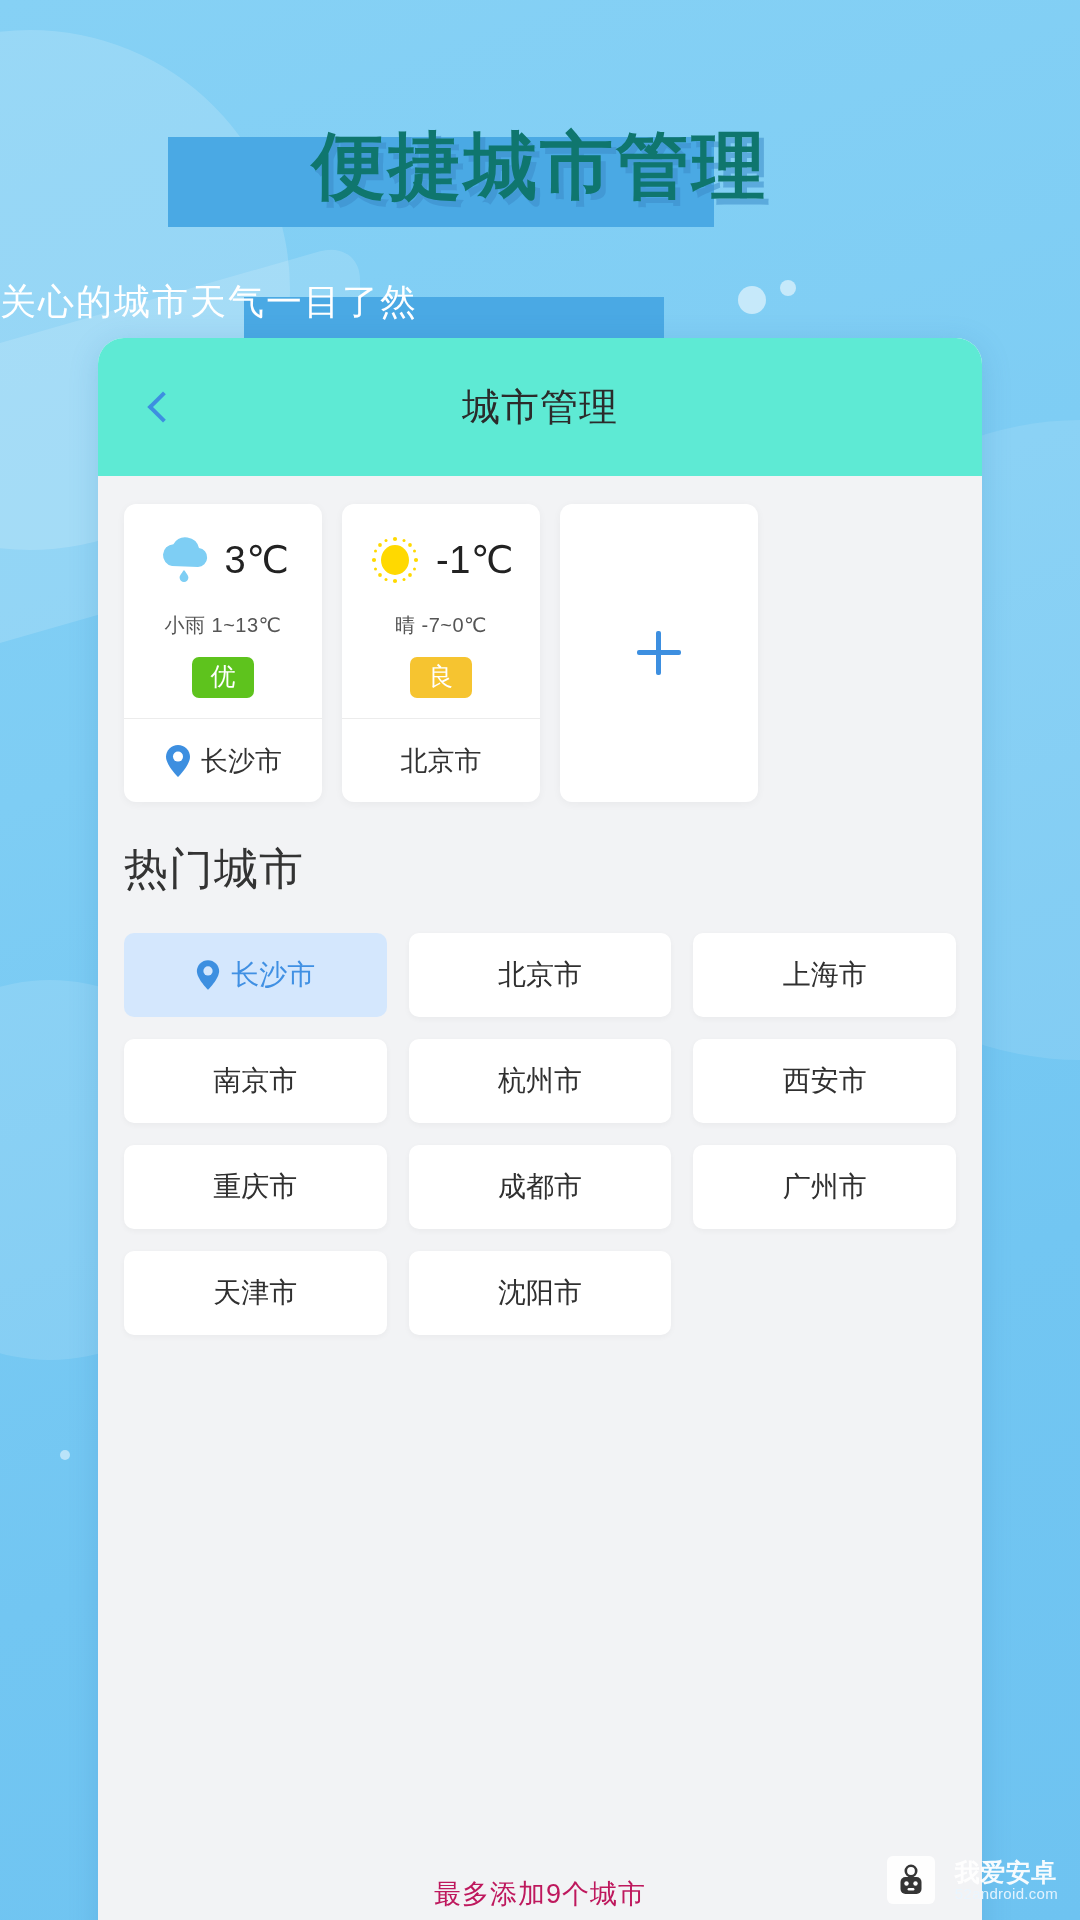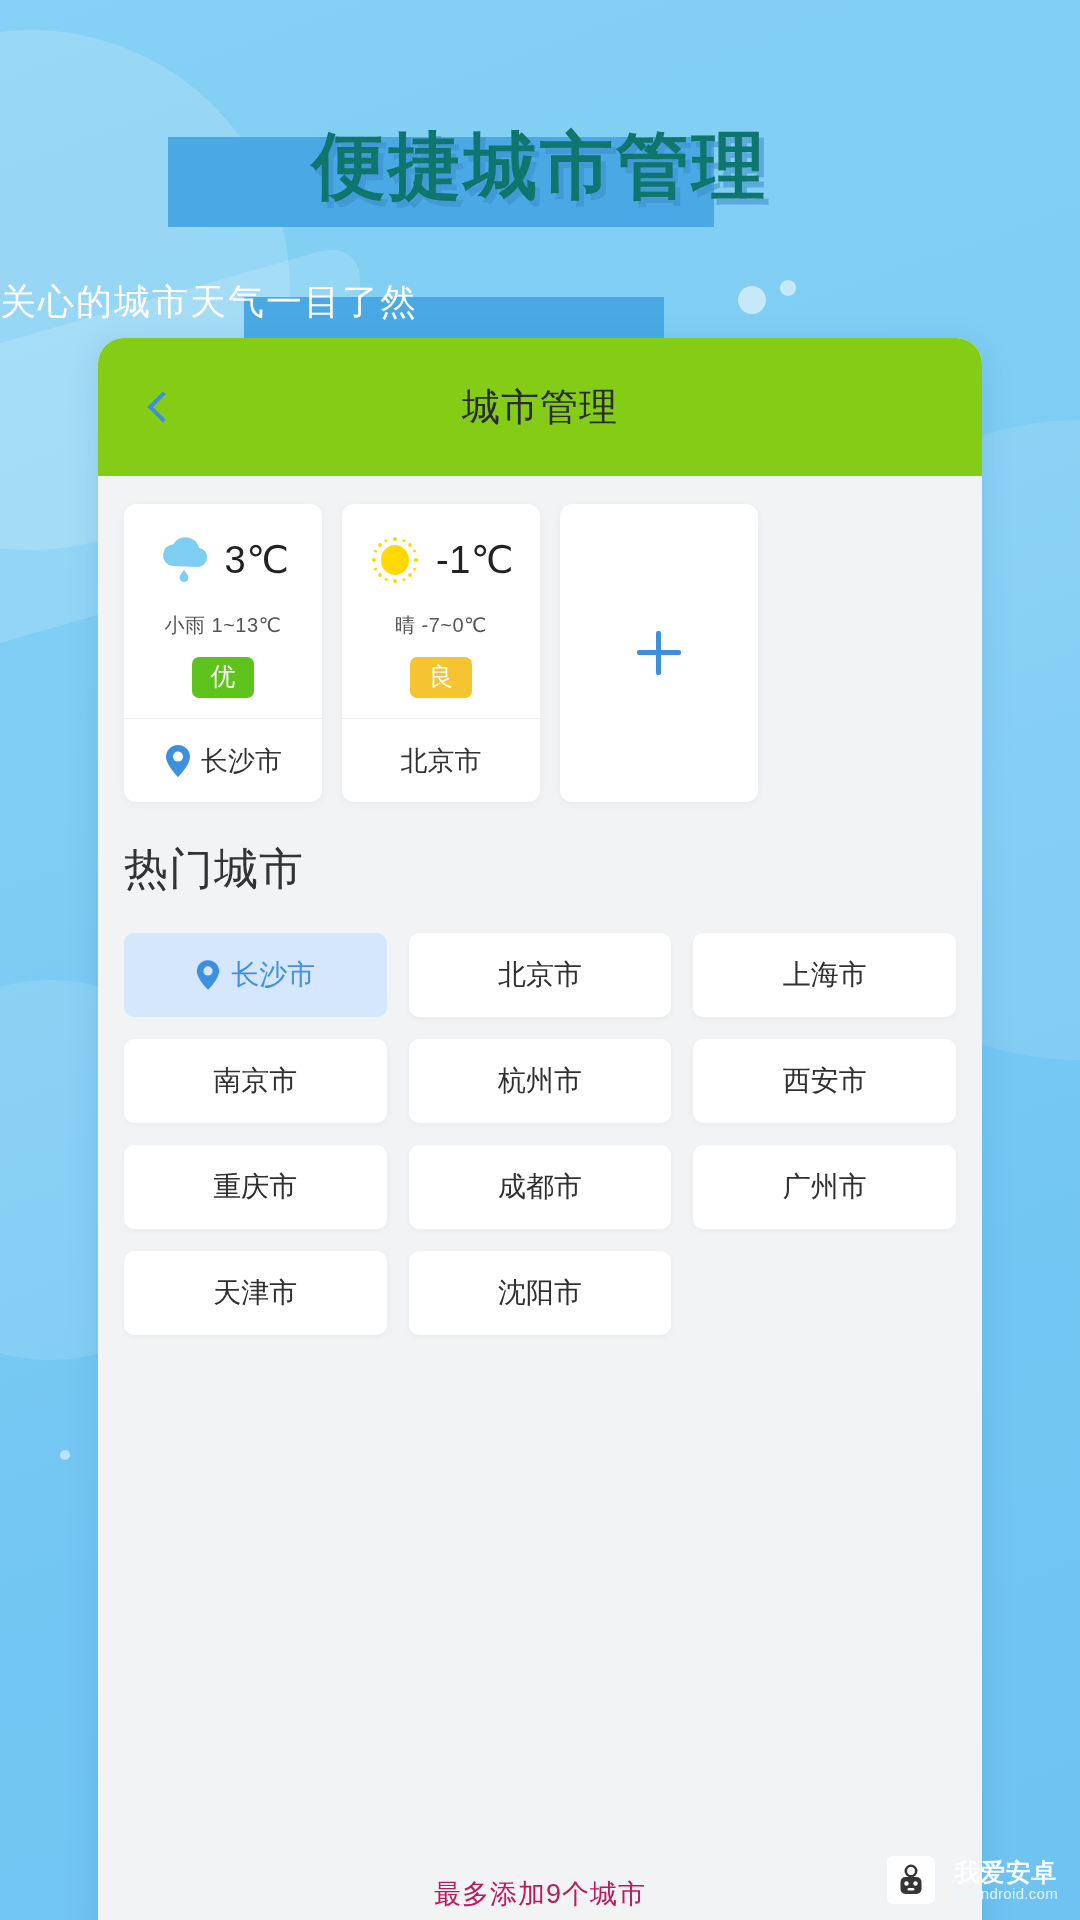--- a/index.html
+++ b/index.html
@@ -91,21 +91,21 @@
     width: 884px; height: 1620px;
     background: #ffffff;
     border-radius: 26px 26px 0 0;
     box-shadow: 0 6px 30px rgba(40,110,170,0.18);
     overflow: hidden;
   }
   .navbar {
     height: 138px;
     position: relative;
     display: flex; align-items: center;
-    background: #84cc16;
+    background: #5eead4;
     flex: none;
   }
   .back-btn {
     position: absolute; left: 30px; top: 50%;
     transform: translateY(-50%);
     width: 64px; height: 64px;
     display: flex; align-items: center; justify-content: center;
     cursor: pointer;
   }
   .chev {

